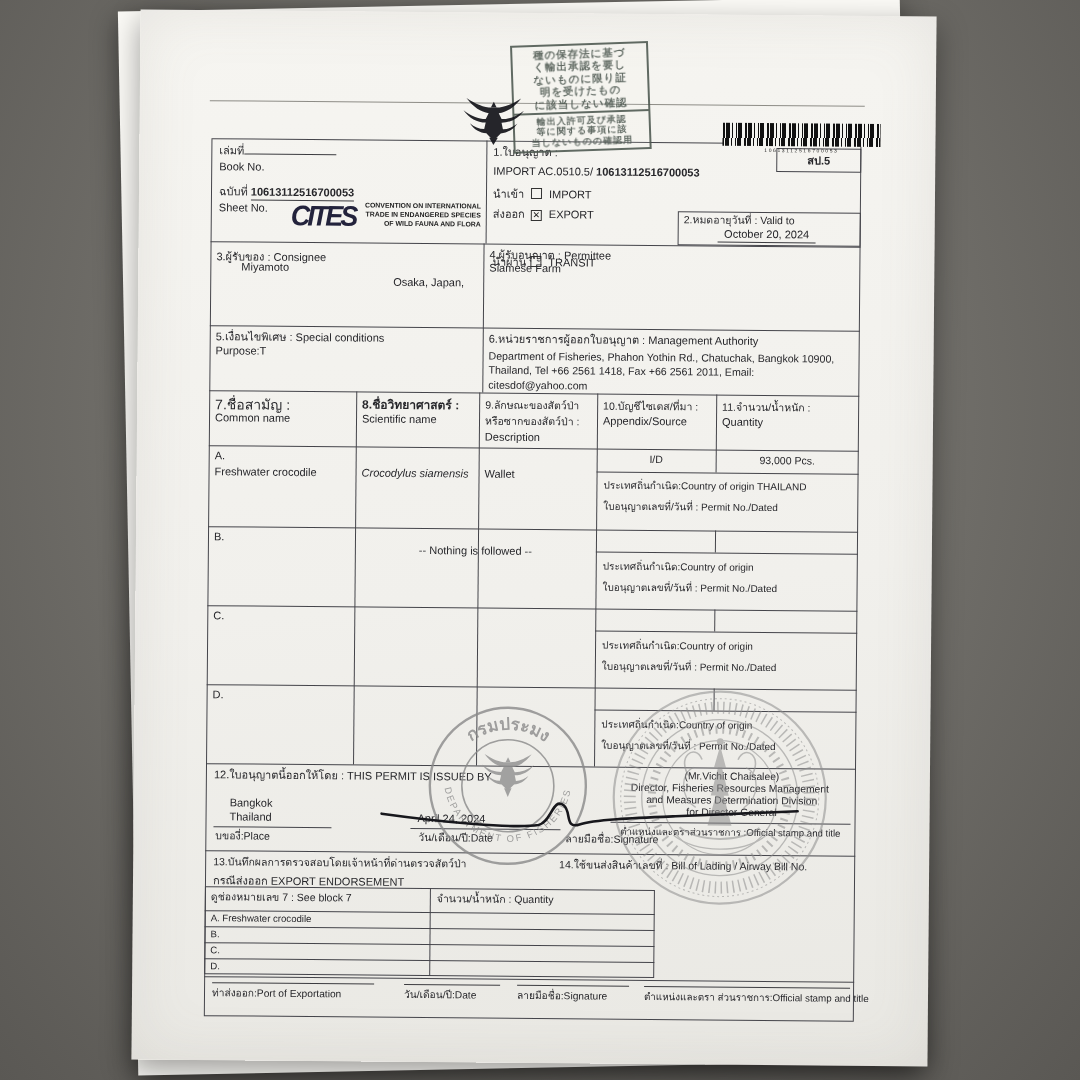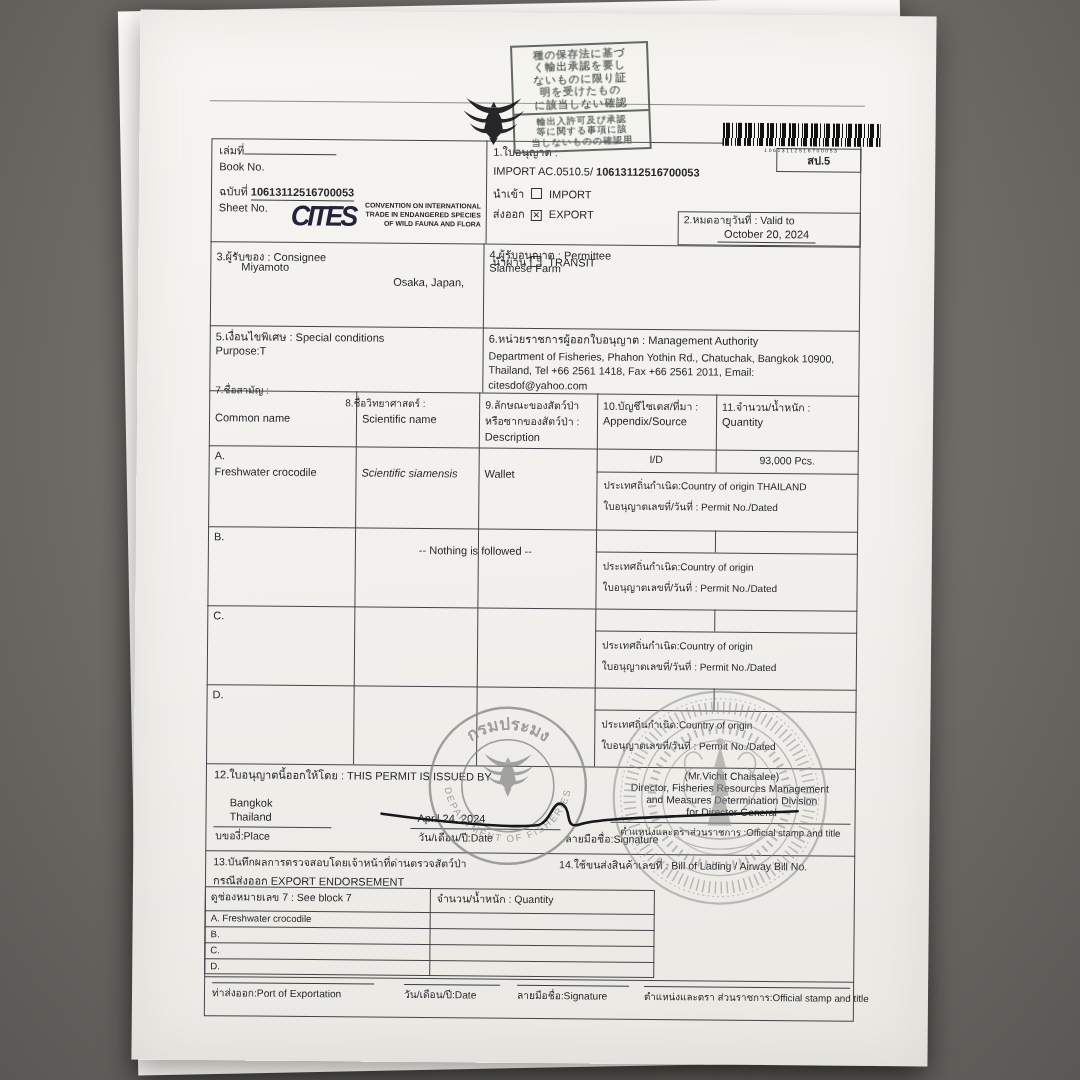--- a/index.html
+++ b/index.html
@@ -101,35 +101,35 @@
     <div class="t" style="left:103px;top:250px;text-align:center;">Miyamoto</div>
     <div class="t" style="left:255px;top:264px;">Osaka, Japan,</div>
     <div class="t" style="left:351px;top:236px;">4.ผู้รับอนุญาต : Permittee</div>
     <div class="t" style="left:351px;top:249px;">Siamese Farm</div>
 
     <div class="t" style="left:78px;top:320px;">5.เงื่อนไขพิเศษ : Special conditions</div>
     <div class="t" style="left:78px;top:334px;">Purpose:T</div>
     <div class="t" style="left:351px;top:320px;">6.หน่วยราชการผู้ออกใบอนุญาต : Management Authority</div>
     <div class="t wrap" style="left:351px;top:336px;width:362px;font-size:10.6px;line-height:1.35;">Department of Fisheries, Phahon Yothin Rd., Chatuchak, Bangkok 10900, Thailand, Tel +66 2561 1418, Fax +66 2561 2011, Email: citesdof@yahoo.com</div>
 
-    <div class="t" style="left:78px;top:374px;font-size:10px;">7.ชื่อสามัญ :</div>
+    <div class="t" style="left:78px;top:386px;font-size:14px;">7.ชื่อสามัญ :</div>
     <div class="t" style="left:78px;top:401px;">Common name</div>
-    <div class="t" style="left:208px;top:386px;font-size:10px;">8.ชื่อวิทยาศาสตร์ :</div>
+    <div class="t" style="left:225px;top:386px;font-size:12px;font-weight:bold;">8.ชื่อวิทยาศาสตร์ :</div>
     <div class="t" style="left:225px;top:401px;">Scientific name</div>
     <div class="t" style="left:348px;top:386px;font-size:10.5px;">9.ลักษณะของสัตว์ป่า</div>
     <div class="t" style="left:348px;top:402px;font-size:10.5px;">หรือซากของสัตว์ป่า :</div>
     <div class="t" style="left:348px;top:418px;">Description</div>
     <div class="t" style="left:466px;top:386px;font-size:10.5px;">10.บัญชีไซเตส/ที่มา :</div>
     <div class="t" style="left:466px;top:401px;">Appendix/Source</div>
     <div class="t" style="left:585px;top:386px;font-size:10.5px;">11.จำนวน/น้ำหนัก :</div>
     <div class="t" style="left:585px;top:401px;">Quantity</div>
 
     <div class="t" style="left:78px;top:439px;">A.</div>
     <div class="t" style="left:78px;top:455px;">Freshwater crocodile</div>
-    <div class="t ital" style="left:225px;top:455px;">Scientific siamensis</div>
+    <div class="t ital" style="left:225px;top:455px;">Crocodylus siamensis</div>
     <div class="t" style="left:348px;top:455px;">Wallet</div>
     <div class="t ctr" style="left:460px;top:439px;width:119px;font-size:10.5px;">I/D</div>
     <div class="t ctr" style="left:579px;top:439px;width:143px;font-size:10.5px;">93,000  Pcs.</div>
     <div class="t" style="left:467px;top:466px;font-size:10px;">ประเทศถิ่นกำเนิด:Country of origin  THAILAND</div>
     <div class="t" style="left:467px;top:487px;font-size:10px;">ใบอนุญาตเลขที่/วันที่ : Permit No./Dated</div>
 
     <div class="t" style="left:78px;top:520px;">B.</div>
     <div class="t ctr" style="left:219px;top:532px;width:241px;">-- Nothing is followed --</div>
     <div class="t" style="left:467px;top:547px;font-size:10px;">ประเทศถิ่นกำเนิด:Country of origin</div>
     <div class="t" style="left:467px;top:568px;font-size:10px;">ใบอนุญาตเลขที่/วันที่ : Permit No./Dated</div>

